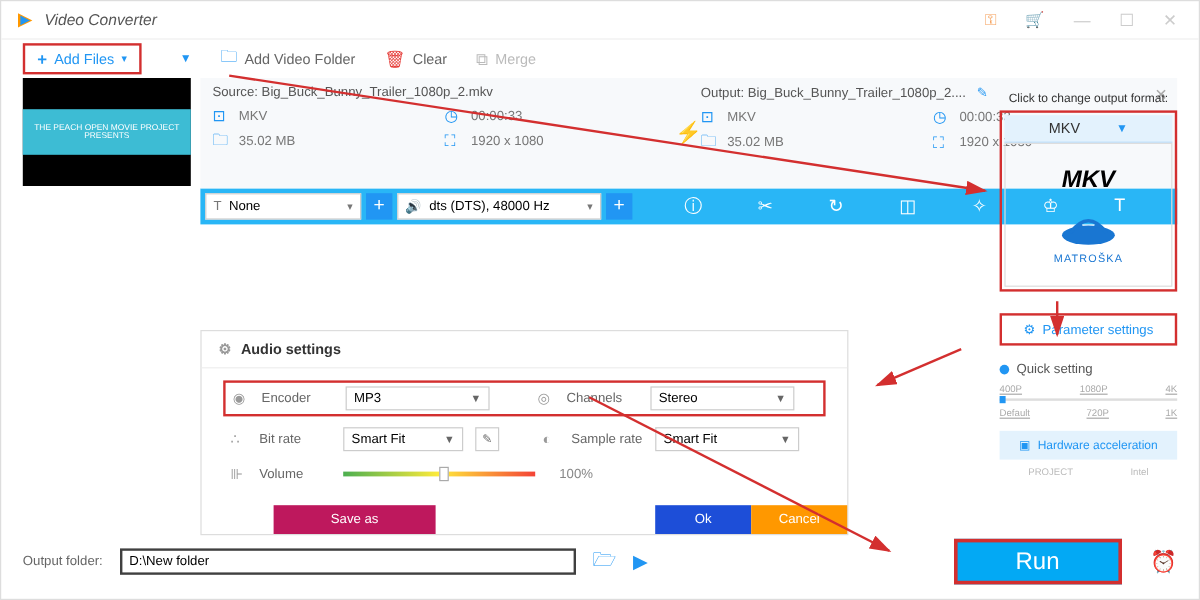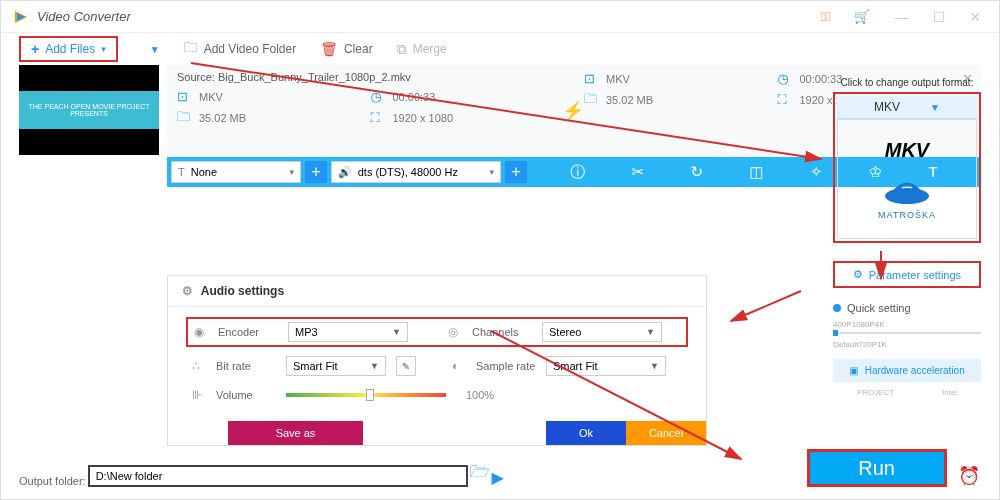--- a/index.html
+++ b/index.html
@@ -52,21 +52,21 @@
 .format-sel { background: #e3f2fd; border-bottom: 1px solid #bbdefb; padding: 4px; font-size: 12px; color: #333; display: flex; justify-content: center; align-items: center; gap: 30px; }
 .format-sel .arr { color: #2196f3; font-size: 10px; }
 .format-img { border: 1px solid #ddd; height: 120px; display: flex; flex-direction: column; align-items: center; justify-content: center; gap: 4px; }
 .mkv-text { font-size: 20px; font-weight: bold; font-style: italic; }
 .mkv-icon { width: 50px; height: 40px; }
 .mkv-label { font-size: 9px; color: #1976d2; letter-spacing: 1px; }
 .param-btn { border: 2px solid #d32f2f; margin-top: 18px; padding: 5px; font-size: 11px; color: #2196f3; display: flex; align-items: center; gap: 6px; justify-content: center; cursor: pointer; }
 .quick-set { margin-top: 14px; text-align: left; }
 .qs-title { font-size: 11px; color: #555; display: flex; align-items: center; gap: 6px; }
 .qs-title::before { content: ''; width: 8px; height: 8px; background: #2196f3; border-radius: 50%; }
-.qs-ticks { display: flex; font-size: 8px; color: #aaa; margin-top: 6px; }
+.qs-ticks { display: flex; justify-content: space-between; font-size: 8px; color: #aaa; margin-top: 6px; text-decoration: underline; }
 .qs-slider { height: 2px; background: #ddd; margin: 3px 0; position: relative; }
 .qs-slider::after { content: ''; position: absolute; left: 0; top: -2px; width: 5px; height: 6px; background: #2196f3; }
 .hw-accel { background: #e3f2fd; padding: 6px; font-size: 10px; color: #2196f3; margin-top: 10px; display: flex; align-items: center; gap: 6px; justify-content: center; }
 .chips { display: flex; justify-content: space-around; margin-top: 6px; font-size: 8px; color: #bbb; }
 
 .audio-panel { position: absolute; left: 166px; top: 274px; width: 540px; border: 1px solid #ddd; background: #fff; }
 .ap-header { padding: 8px 14px; font-size: 12px; font-weight: bold; color: #333; display: flex; align-items: center; gap: 8px; border-bottom: 1px solid #eee; }
 .ap-body { padding: 10px 18px; }
 .ap-top-row { border: 2px solid #d32f2f; padding: 3px 6px; display: flex; align-items: center; gap: 10px; margin-bottom: 6px; }
 .ap-row { display: flex; align-items: center; gap: 10px; margin-bottom: 6px; padding: 3px 6px; }
@@ -78,21 +78,21 @@
 .vol-handle { position: absolute; left: 50%; top: -4px; width: 8px; height: 12px; background: #fff; border: 1px solid #aaa; }
 .vol-val { font-size: 11px; color: #888; margin-left: 10px; }
 .ap-footer { display: flex; }
 .ap-footer button { flex: 1; border: none; height: 24px; font-size: 11px; color: #fff; cursor: pointer; }
 .btn-save { background: #be185d; max-width: 150px; margin-left: 60px; }
 .spacer { flex: 1; }
 .btn-ok { background: #1d4ed8; max-width: 80px; margin-left: 48px; }
 .btn-cancel { background: #ff9800; max-width: 80px; }
 .pen-edit { width: 20px; height: 20px; border: 1px solid #ccc; display: flex; align-items: center; justify-content: center; font-size: 10px; color: #666; }
 
-.footer { position: absolute; bottom: 12px; left: 18px; right: 18px; display: flex; align-items: flex-end; gap: 2px; }
+.footer { position: absolute; bottom: 12px; left: 18px; right: 18px; display: flex; align-items: center; gap: 14px; }
 .out-label { font-size: 11px; color: #666; }
 .out-path { border: 2px solid #404040; height: 22px; width: 380px; font-size: 11px; padding: 0 6px; display: flex; align-items: center; }
 .foot-icn { color: #2196f3; font-size: 16px; cursor: pointer; }
 .run-btn { background: #03a9f4; color: #fff; border: 3px solid #d32f2f; width: 140px; height: 38px; font-size: 20px; display: flex; align-items: center; justify-content: center; cursor: pointer; margin-left: auto; }
 .clock-icn { color: #29b6f6; font-size: 18px; margin-left: 10px; }
 
 .arrow-line { position: absolute; pointer-events: none; }
 </style>
 </head>
 <body>
@@ -159,20 +159,24 @@
             <span>35.02 MB</span>
           </div>
         <div class="info-cell">
             <span class="icn">⛶</span>
             <span>1920 x 1080</span>
           </div>
       </div>
     </div>
     <span class="bolt">⚡</span>
     <div class="file-side">
+      <div class="src-line">
+        <span>Output:</span> <span>Big_Buck_Bunny_Trailer_1080p_2....</span>
+        <span class="edit-pen">✎</span>
+      </div>
       <div class="info-grid">
         <div class="info-cell">
             <span class="icn">⊡</span>
             <span>MKV</span>
           </div>
         <div class="info-cell">
             <span class="icn">◷</span>
             <span>00:00:33</span>
           </div>
         <div class="info-cell">

